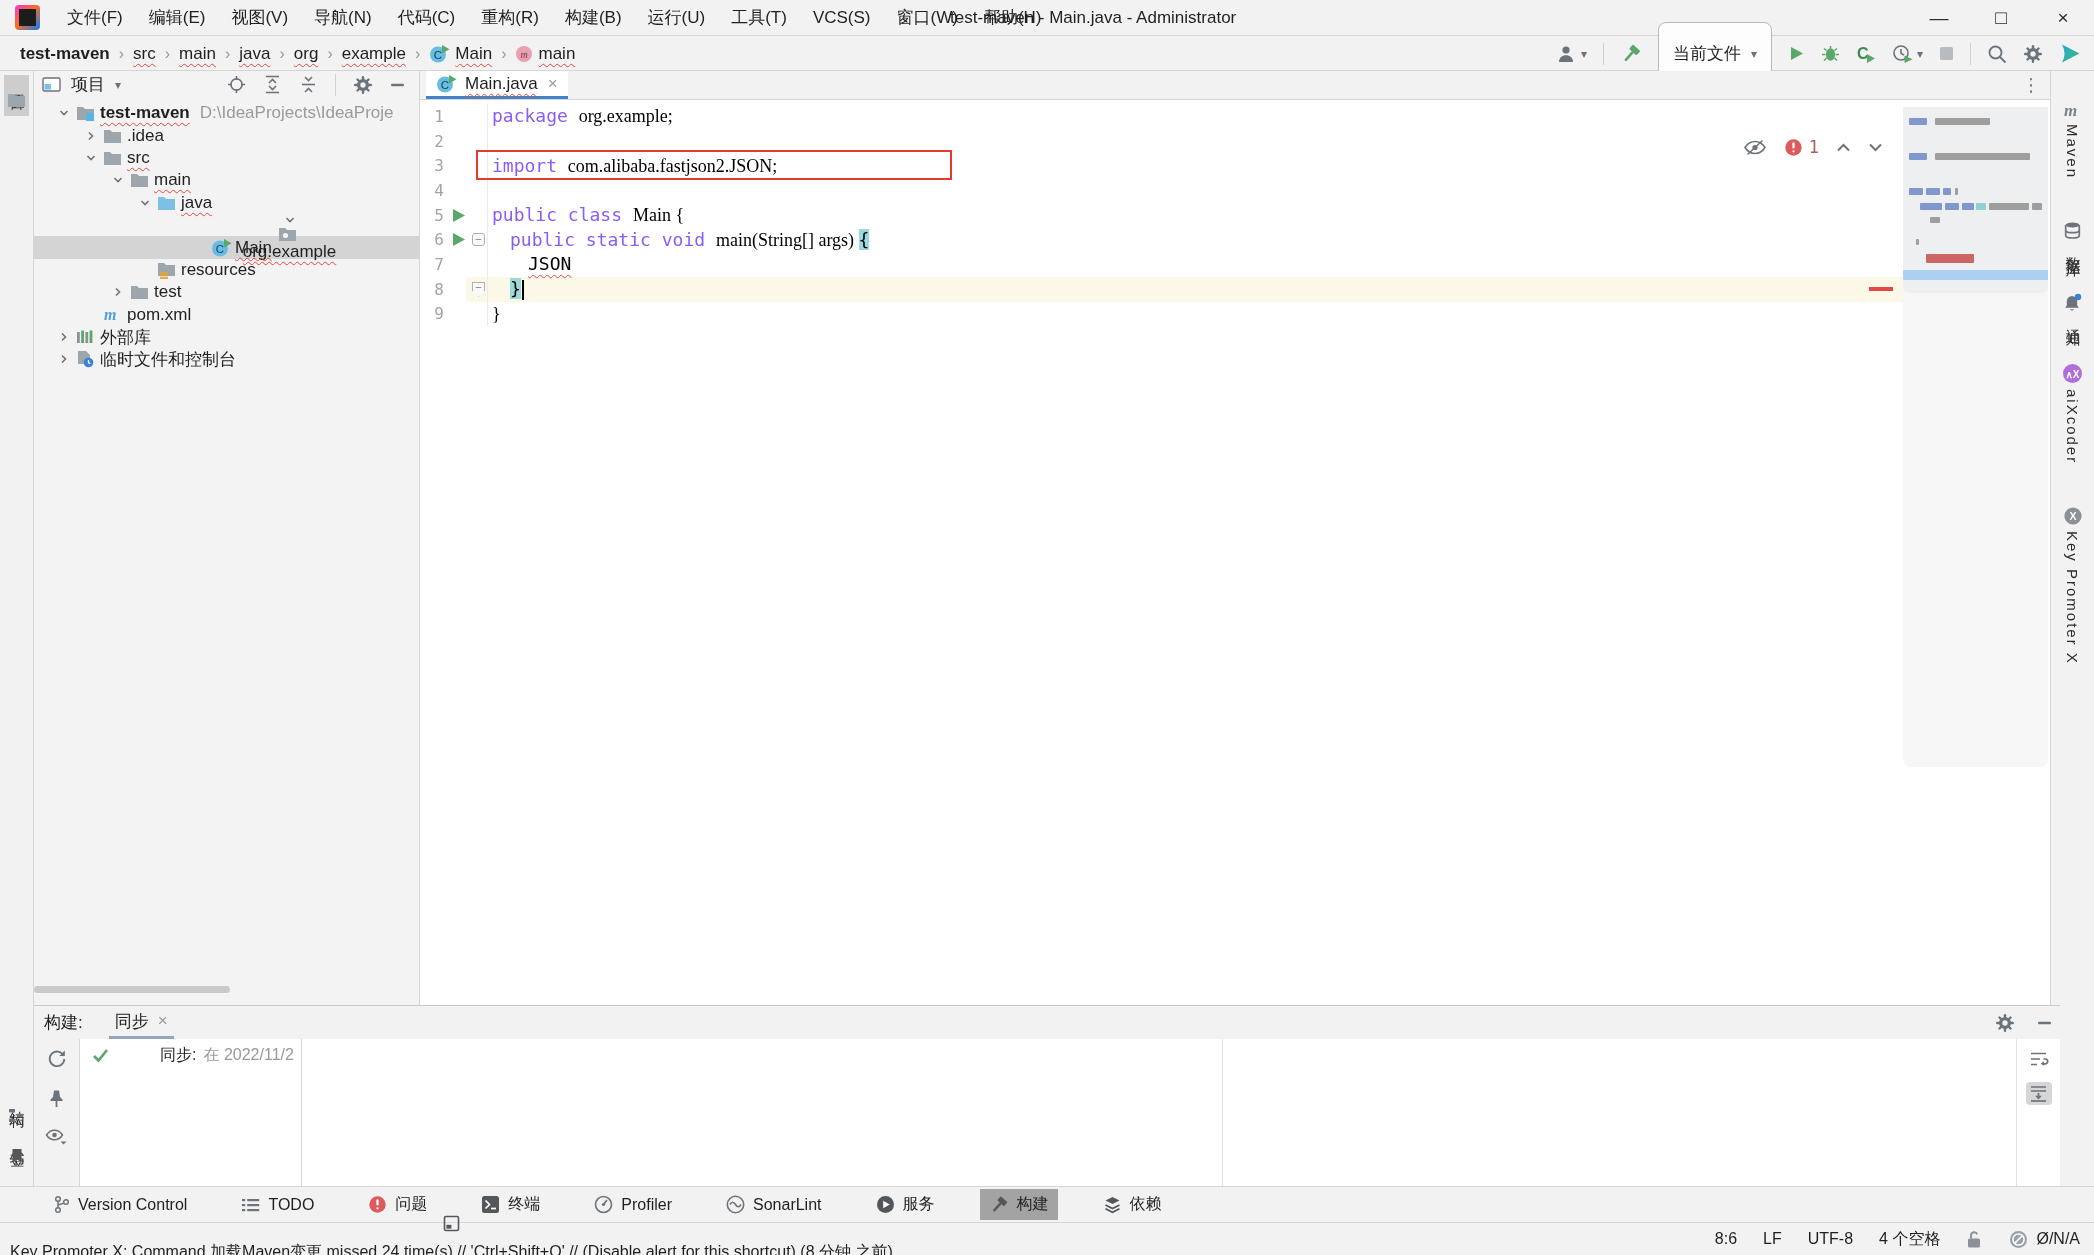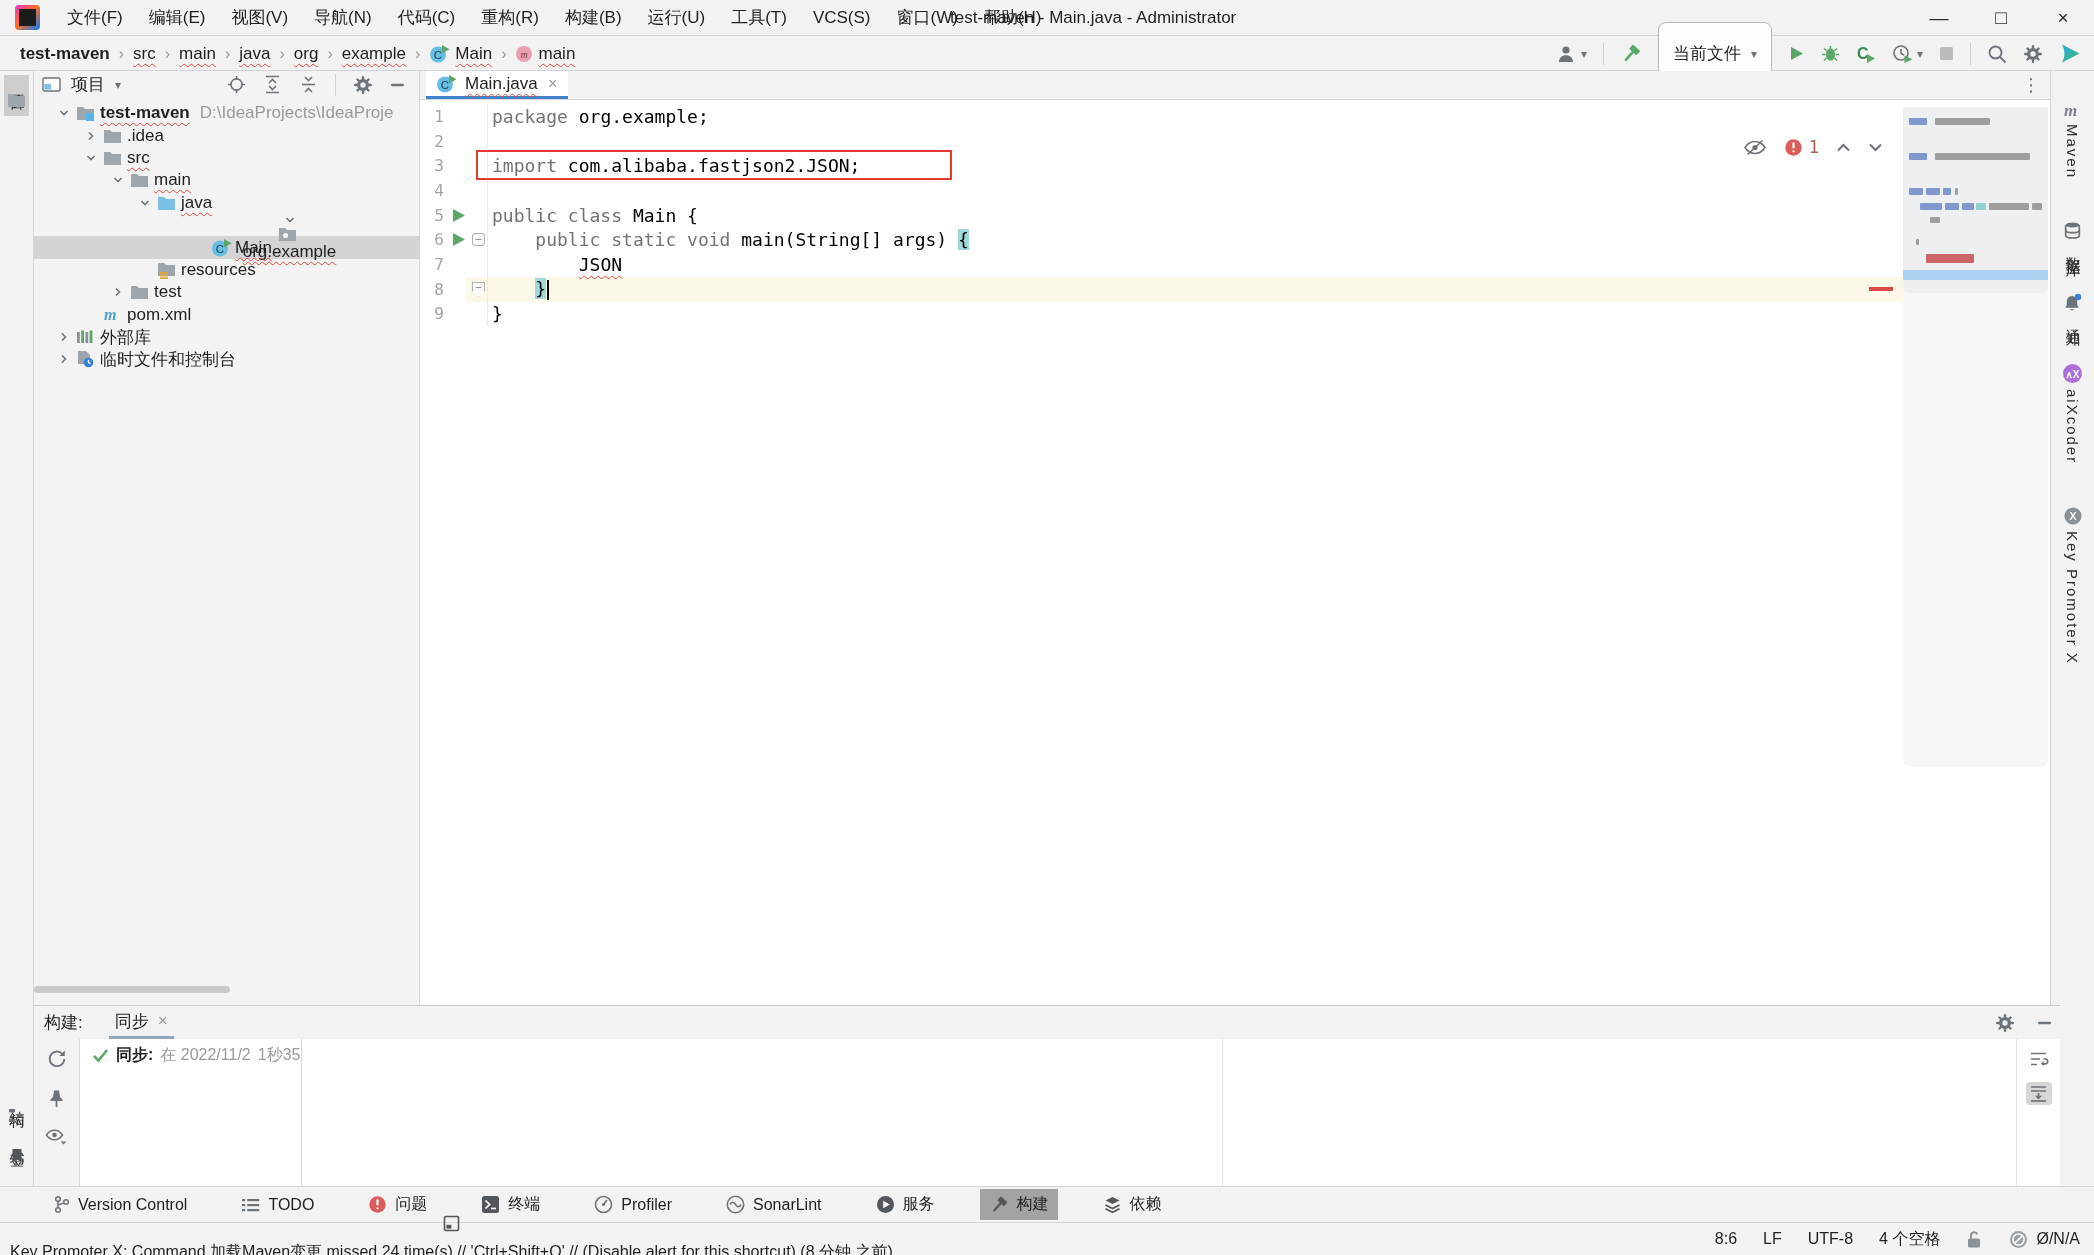--- a/index.html
+++ b/index.html
@@ -58,22 +58,22 @@
   .tab .lbl { text-decoration:underline; text-decoration-style:wavy; text-decoration-color:#e0483f; text-decoration-thickness:1px; text-underline-offset:4px; }
   .tab .close { color:#9a9a9a; font-size:17px; margin-left:2px; }
   .tab-menu { position:absolute; right:10px; top:3px; color:#6d737a; font-size:18px; letter-spacing:0; }
   .codearea { position:absolute; top:30px; left:0; right:0; bottom:0; display:flex; }
   .code-scroll { flex:1; position:relative; padding-top:3px; font-family:"DejaVu Sans Mono",monospace; font-size:18px; }
   .code-row { height:24.7px; display:flex; align-items:center; position:relative; }
   .cr-num { width:26px; text-align:right; padding-right:2px; color:#a1a5a9; font-size:16px; flex:none; position:relative; z-index:1; }
   .cr-gut { width:24px; display:flex; justify-content:center; flex:none; position:relative; z-index:1; }
   .cr-fold { width:18px; display:flex; justify-content:center; flex:none; position:relative; z-index:1; border-right:1px solid #ebebeb; align-self:stretch; align-items:center; }
   .cr-text { padding-left:4px; white-space:pre; position:relative; z-index:1; }
-  .tok-kw { color:#737373; }
-  .tok-pl { color:#000000; }
+  .tok-kw { color:#8b5cf6; }
+  .tok-pl { color:#000000;font-family:Liberation Serif, serif; }
   .tok-err { color:#000000; text-decoration:underline; text-decoration-style:wavy; text-decoration-color:#e0483f; text-decoration-thickness:1px; text-underline-offset:4px; }
   .tok-brace { background:#9dd8da; color:#000; }
   .code-row.current::before { content:""; position:absolute; left:46px; right:0; top:0; bottom:0; background:#fbf8e8; z-index:0; }
   .caret-bar { display:inline-block; width:2px; height:20px; background:#000; vertical-align:middle; margin-left:1px; }
   .red-box { position:absolute; left:56px; top:-3px; width:476px; height:30px; border:2px solid #e23b2f; z-index:2; pointer-events:none; }
   .stripe-mark { position:absolute; right:10px; top:10px; width:24px; height:4px; background:#e04945; z-index:3; }
   .fold-box { width:13px; height:13px; border:1px solid #b0b0b0; background:#fafafa; border-radius:3px; color:#8a8f94; font-size:11px; line-height:11px; text-align:center; }
   .fold-pent { width:13px; height:15px; border:1px solid #b0b0b0; background:#fafafa; color:#8a8f94; font-size:11px; line-height:10px; text-align:center; clip-path:polygon(0 0,100% 0,100% 60%,50% 100%,0 60%); }
   .inspections { position:absolute; top:36px; right:20px; display:flex; align-items:center; gap:17px; z-index:5; }
   .err-count { color:#a8625a; font-size:17px; }
@@ -88,21 +88,21 @@
   .build { position:absolute; top:1005px; left:34px; right:34px; height:181px; border-top:1px solid #c9c9c9; background:#f2f2f2; }
   .build-header { height:33px; display:flex; align-items:center; padding:0 10px; font-size:17px; position:relative; }
   .build-title { margin-right:26px; }
   .build-tab { display:flex; align-items:center; gap:9px; height:33px; padding:0 6px; border-bottom:3px solid #93a4bd; }
   .build-tab .close { color:#9a9a9a; }
   .build-hdr-icons { position:absolute; right:8px; display:flex; gap:22px; align-items:center; }
   .build-body { position:absolute; top:33px; left:0; right:0; bottom:0; display:flex; }
   .btools { width:46px; flex:none; border-right:1px solid #d8d8d8; display:flex; flex-direction:column; align-items:center; gap:20px; padding-top:10px; }
   .btree { width:222px; flex:none; background:#fff; border-right:1px solid #d8d8d8; padding:6px 4px 0 12px; overflow:hidden; }
   .sync-row { display:flex; align-items:center; gap:7px; font-size:16px; white-space:nowrap; }
-  .sync-bold { font-weight:bold; }
+  .sync-bold { font-weight:normal;margin-left:44px; }
   .sync-gray { color:#9a9a9a; }
   .bconsole { flex:1; background:#fff; position:relative; }
   .bconsole .faint-div { position:absolute; left:920px; top:0; bottom:0; width:1px; background:#e3e3e3; }
   .bright { width:44px; flex:none; background:#fff; border-left:1px solid #e3e3e3; display:flex; flex-direction:column; align-items:center; gap:14px; padding-top:12px; }
   .bright .act { background:#d6d6d6; border-radius:4px; padding:3px; }
 
   
   .twbar { position:absolute; top:1186px; left:0; right:0; height:36px; border-top:1px solid #d5d5d5; background:#f2f2f2; display:flex; align-items:center; padding-left:44px; gap:36px; font-size:16px; }
   .tw-item { display:flex; align-items:center; gap:8px; padding:5px 9px; }
   .tw-item.active { background:#a3a3a3; }

